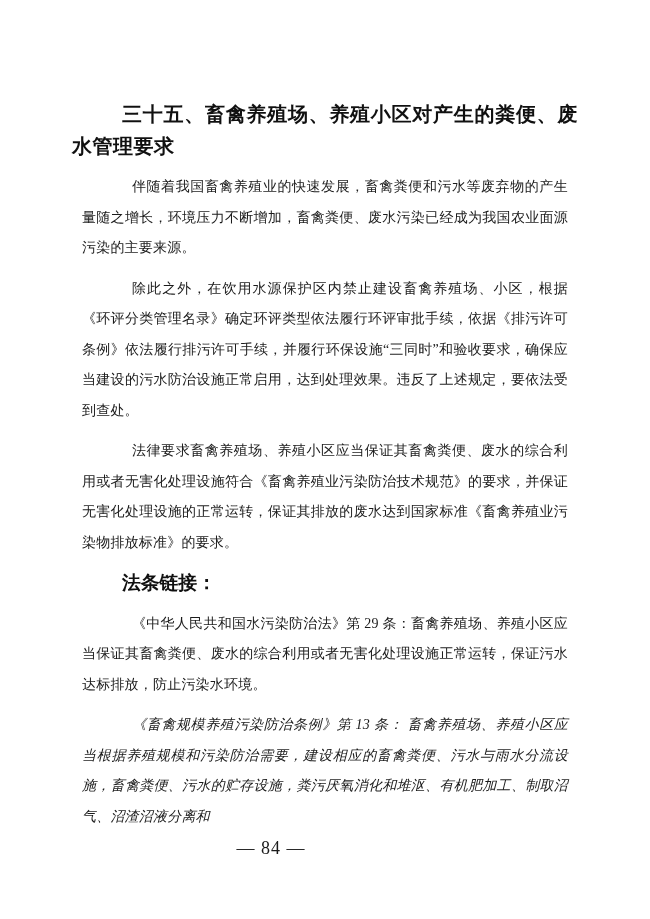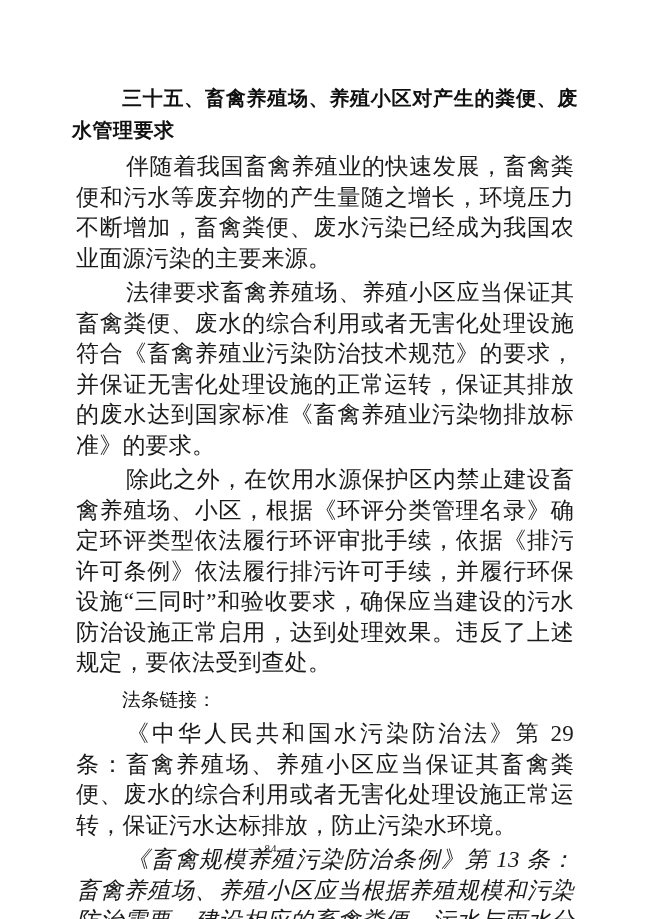--- a/index.html
+++ b/index.html
@@ -25,71 +25,71 @@
     left: 72px;
     top: 82px;
     width: 506px;
   }
   .title {
     font-family: "Liberation Sans", "DejaVu Sans", sans-serif;
     font-weight: bold;
     font-size: 20px;
     line-height: 32px;
     color: #101010;
-    margin: 0 0 6px 0;
+    margin: 16px 0 6px 0;
     text-indent: 50px;
     text-align: justify;
     letter-spacing: 0.5px;
   }
   .para {
-    font-size: 23px;
+    font-size: 14px;
     line-height: 30.5px;
-    margin: 4px;
+    margin: 10px;
     text-indent: 50px;
     text-align: justify;
     text-justify: inter-ideograph;
     letter-spacing: 0.2px;
   }
   .section-label {
     font-family: "Liberation Sans", "DejaVu Sans", sans-serif;
-    font-weight: normal;
+    font-weight: bold;
     font-size: 18.8px;
     line-height: 30.5px;
     color: #101010;
     margin: 6px 0 0 0;
     text-indent: 50px;
   }
   .para.legal-2 {
     margin-top: 3px;
     font-style: italic;
   }
   .footer {
     position: absolute;
     top: 840px;
     left: 0;
     width: 542px;
     text-align: center;
-    font-size: 11px;
+    font-size: 18px;
     line-height: 16px;
     color: #1b1b1b;
     letter-spacing: 1px;
   }
 </style>
 </head>
 <body>
 
 <div class="page">
   <div class="content">
     <h1 class="title">三十五、畜禽养殖场、养殖小区对产生的粪便、废水管理要求</h1>
 
     <p class="para">伴随着我国畜禽养殖业的快速发展，畜禽粪便和污水等废弃物的产生量随之增长，环境压力不断增加，畜禽粪便、废水污染已经成为我国农业面源污染的主要来源。</p>
 
+    <p class="para">除此之外，在饮用水源保护区内禁止建设畜禽养殖场、小区，根据《环评分类管理名录》确定环评类型依法履行环评审批手续，依据《排污许可条例》依法履行排污许可手续，并履行环保设施“三同时”和验收要求，确保应当建设的污水防治设施正常启用，达到处理效果。违反了上述规定，要依法受到查处。</p>
+
     <p class="para">法律要求畜禽养殖场、养殖小区应当保证其畜禽粪便、废水的综合利用或者无害化处理设施符合《畜禽养殖业污染防治技术规范》的要求，并保证无害化处理设施的正常运转，保证其排放的废水达到国家标准《畜禽养殖业污染物排放标准》的要求。</p>
-
-    <p class="para">除此之外，在饮用水源保护区内禁止建设畜禽养殖场、小区，根据《环评分类管理名录》确定环评类型依法履行环评审批手续，依据《排污许可条例》依法履行排污许可手续，并履行环保设施“三同时”和验收要求，确保应当建设的污水防治设施正常启用，达到处理效果。违反了上述规定，要依法受到查处。</p>
 
     <p class="section-label">法条链接：</p>
 
     <p class="para legal-1">《中华人民共和国水污染防治法》第 29 条：畜禽养殖场、养殖小区应当保证其畜禽粪便、废水的综合利用或者无害化处理设施正常运转，保证污水达标排放，防止污染水环境。</p>
 
     <p class="para legal-2">《畜禽规模养殖污染防治条例》第 13 条： 畜禽养殖场、养殖小区应当根据养殖规模和污染防治需要，建设相应的畜禽粪便、污水与雨水分流设施，畜禽粪便、污水的贮存设施，粪污厌氧消化和堆沤、有机肥加工、制取沼气、沼渣沼液分离和</p>
   </div>
 
   <div class="footer">— 84 —</div>
 </div>

